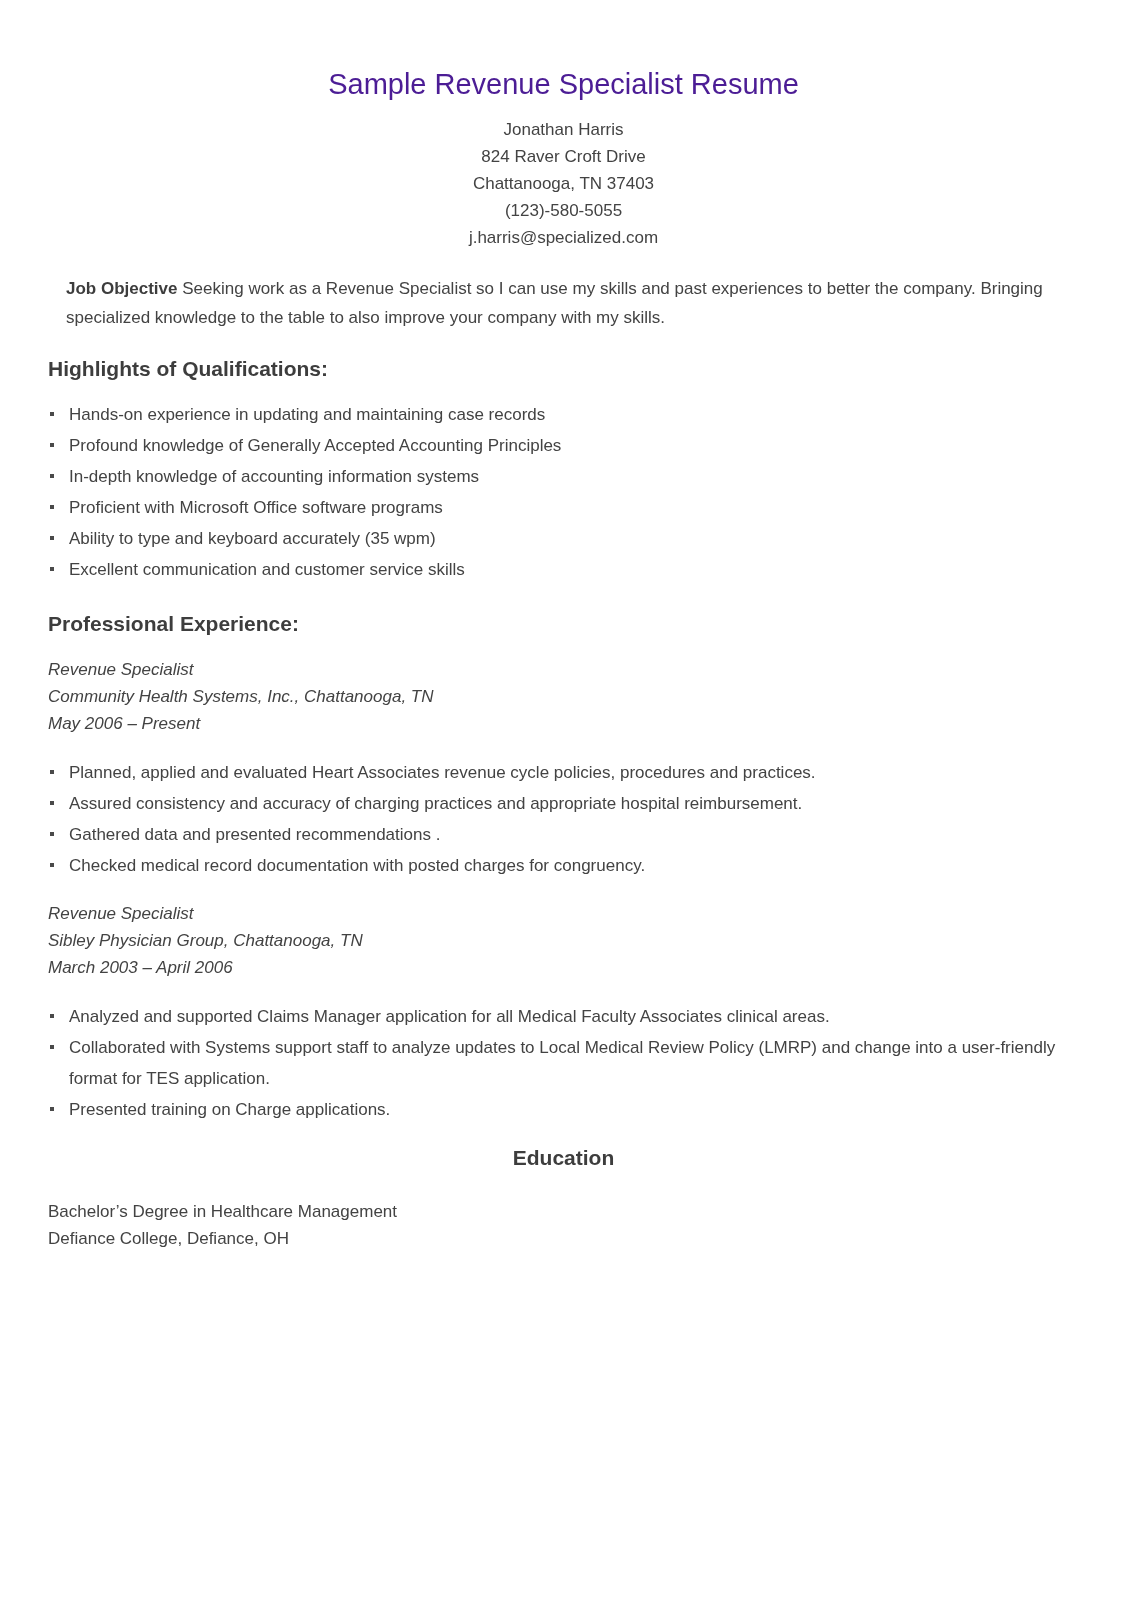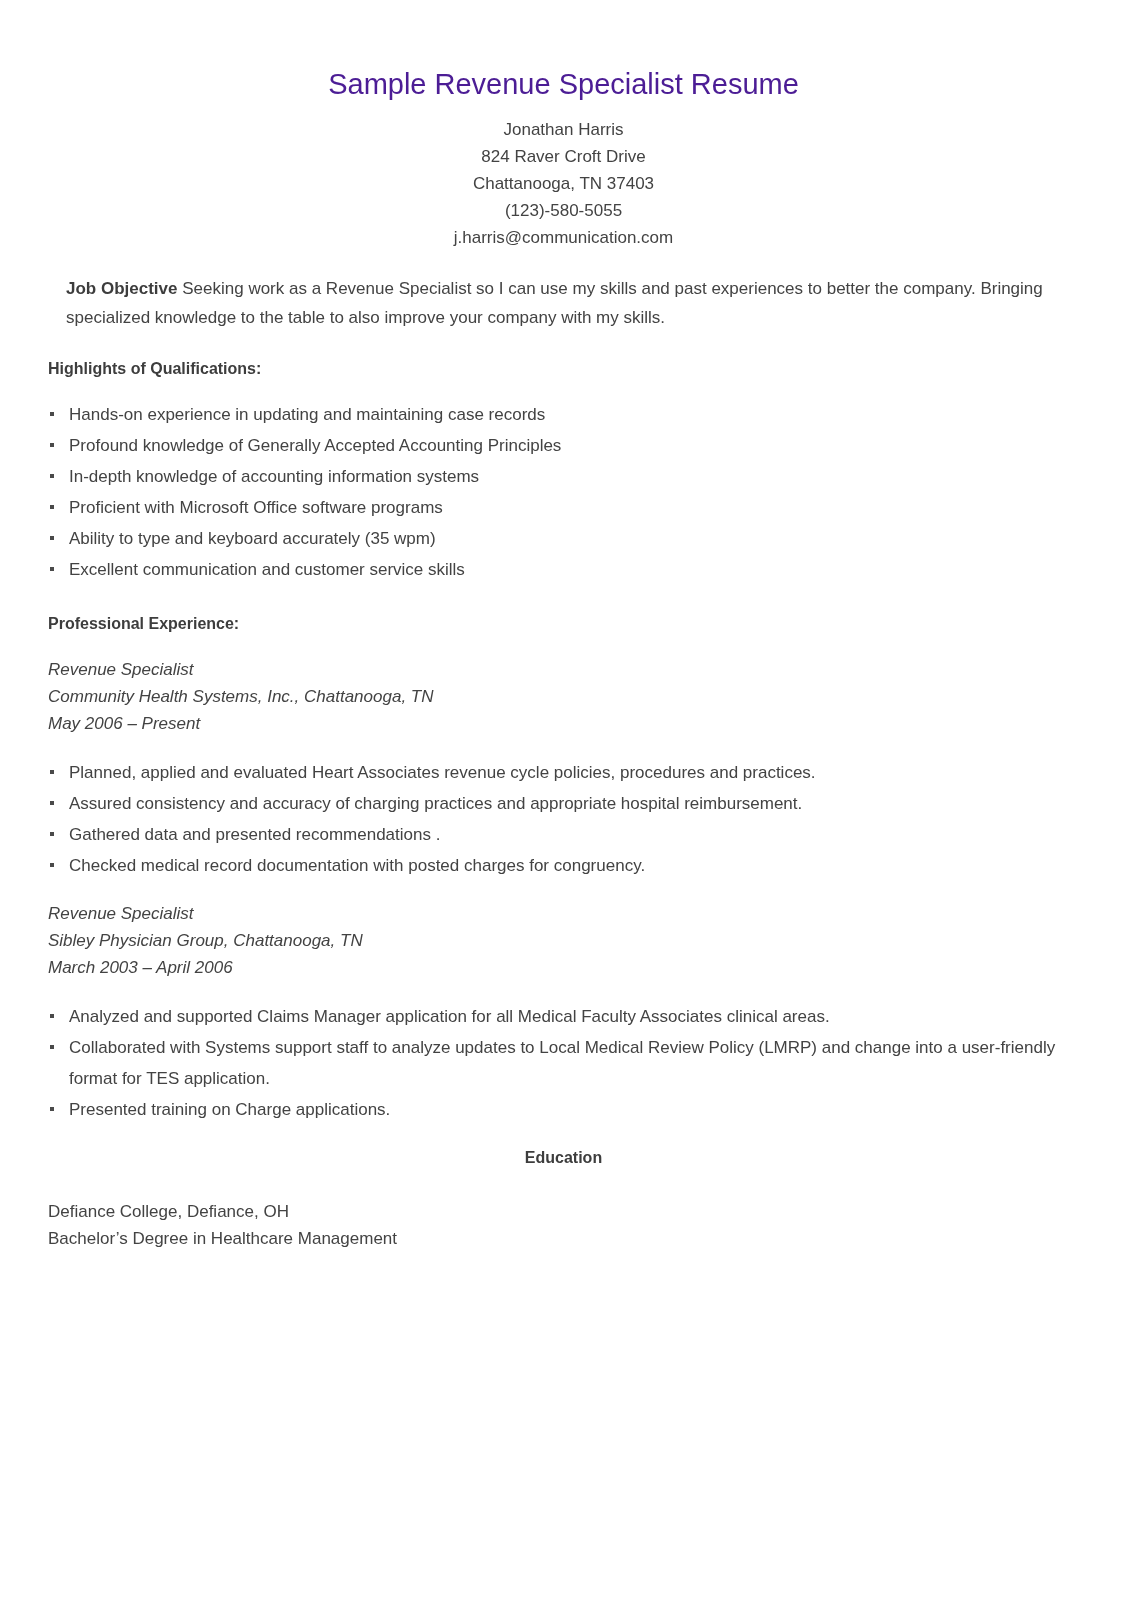--- a/index.html
+++ b/index.html
@@ -41,21 +41,21 @@
   }
   .objective {
     margin: 23px 0 0 18px;
     line-height: 29px;
   }
   .objective strong {
     margin-right: 0.28em;
     color: #3d3d3d;
   }
   h2 {
-    font-size: 16px;
+    font-size: 21px;
     font-weight: 700;
     color: #3d3d3d;
     line-height: 21px;
     margin: 0;
   }
   .h-qualifications { margin-top: 26px; }
   .h-experience     { margin-top: 28px; }
   .h-education      { margin-top: 22px; text-align: center; }
   ul.bullets {
     list-style: none;
@@ -100,21 +100,21 @@
 
 <div class="page" style="color: rgb(67, 67, 67);">
 
   <h1 class="title" style="color: #4c1d95;">Sample Revenue Specialist Resume</h1>
 
   <div class="contact">
     <p>Jonathan Harris</p>
     <p>824 Raver Croft Drive</p>
     <p>Chattanooga, TN 37403</p>
     <p>(123)-580-5055</p>
-    <p>j.harris@communication.com</p>
+    <p>j.harris@specialized.com</p>
   </div>
 
   <p class="objective"><strong>Job Objective</strong><span>Seeking work as a Revenue Specialist so I can use my skills and past experiences to better the company. Bringing specialized knowledge to the table to also improve your company with my skills.</span></p>
 
   <h2 class="h-qualifications">Highlights of Qualifications:</h2>
 
   <ul class="bullets">
     <li>Hands-on experience in updating and maintaining case records</li>
     <li>Profound knowledge of Generally Accepted Accounting Principles</li>
     <li>In-depth knowledge of accounting information systems</li>
@@ -146,17 +146,17 @@
 
   <ul class="bullets">
     <li>Analyzed and supported Claims Manager application for all Medical Faculty Associates clinical areas.</li>
     <li>Collaborated with Systems support staff to analyze updates to Local Medical Review Policy (LMRP) and change into a user-friendly format for TES application.</li>
     <li>Presented training on Charge applications.</li>
   </ul>
 
   <h2 class="h-education">Education</h2>
 
   <div class="edu-block">
+    <p>Bachelor’s Degree in Healthcare Management</p>
     <p>Defiance College, Defiance, OH</p>
-    <p>Bachelor’s Degree in Healthcare Management</p>
   </div>
 
 </div>
 
 </body></html>

